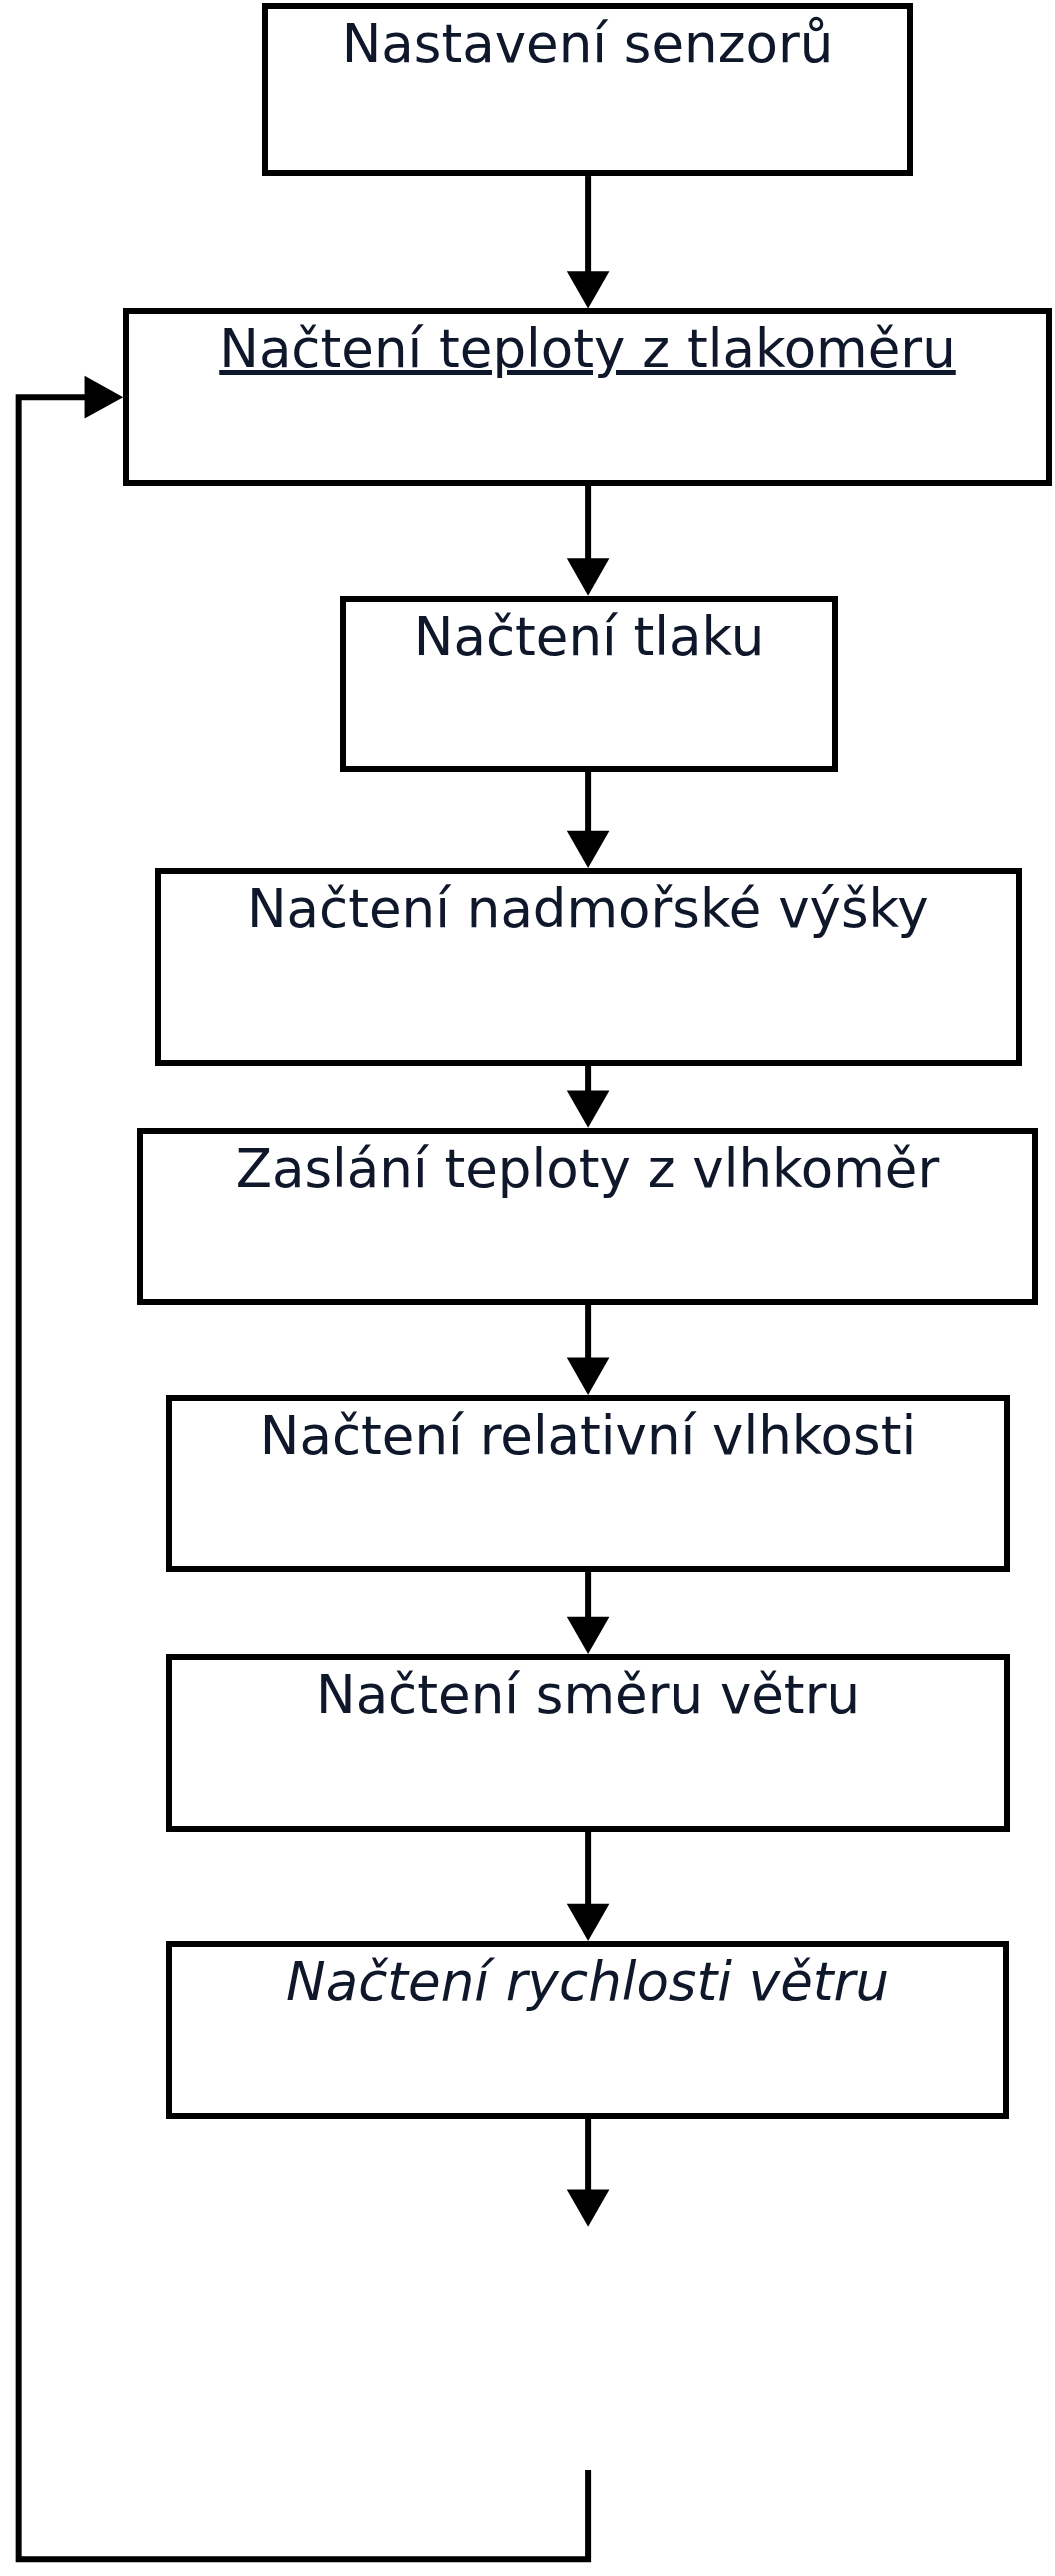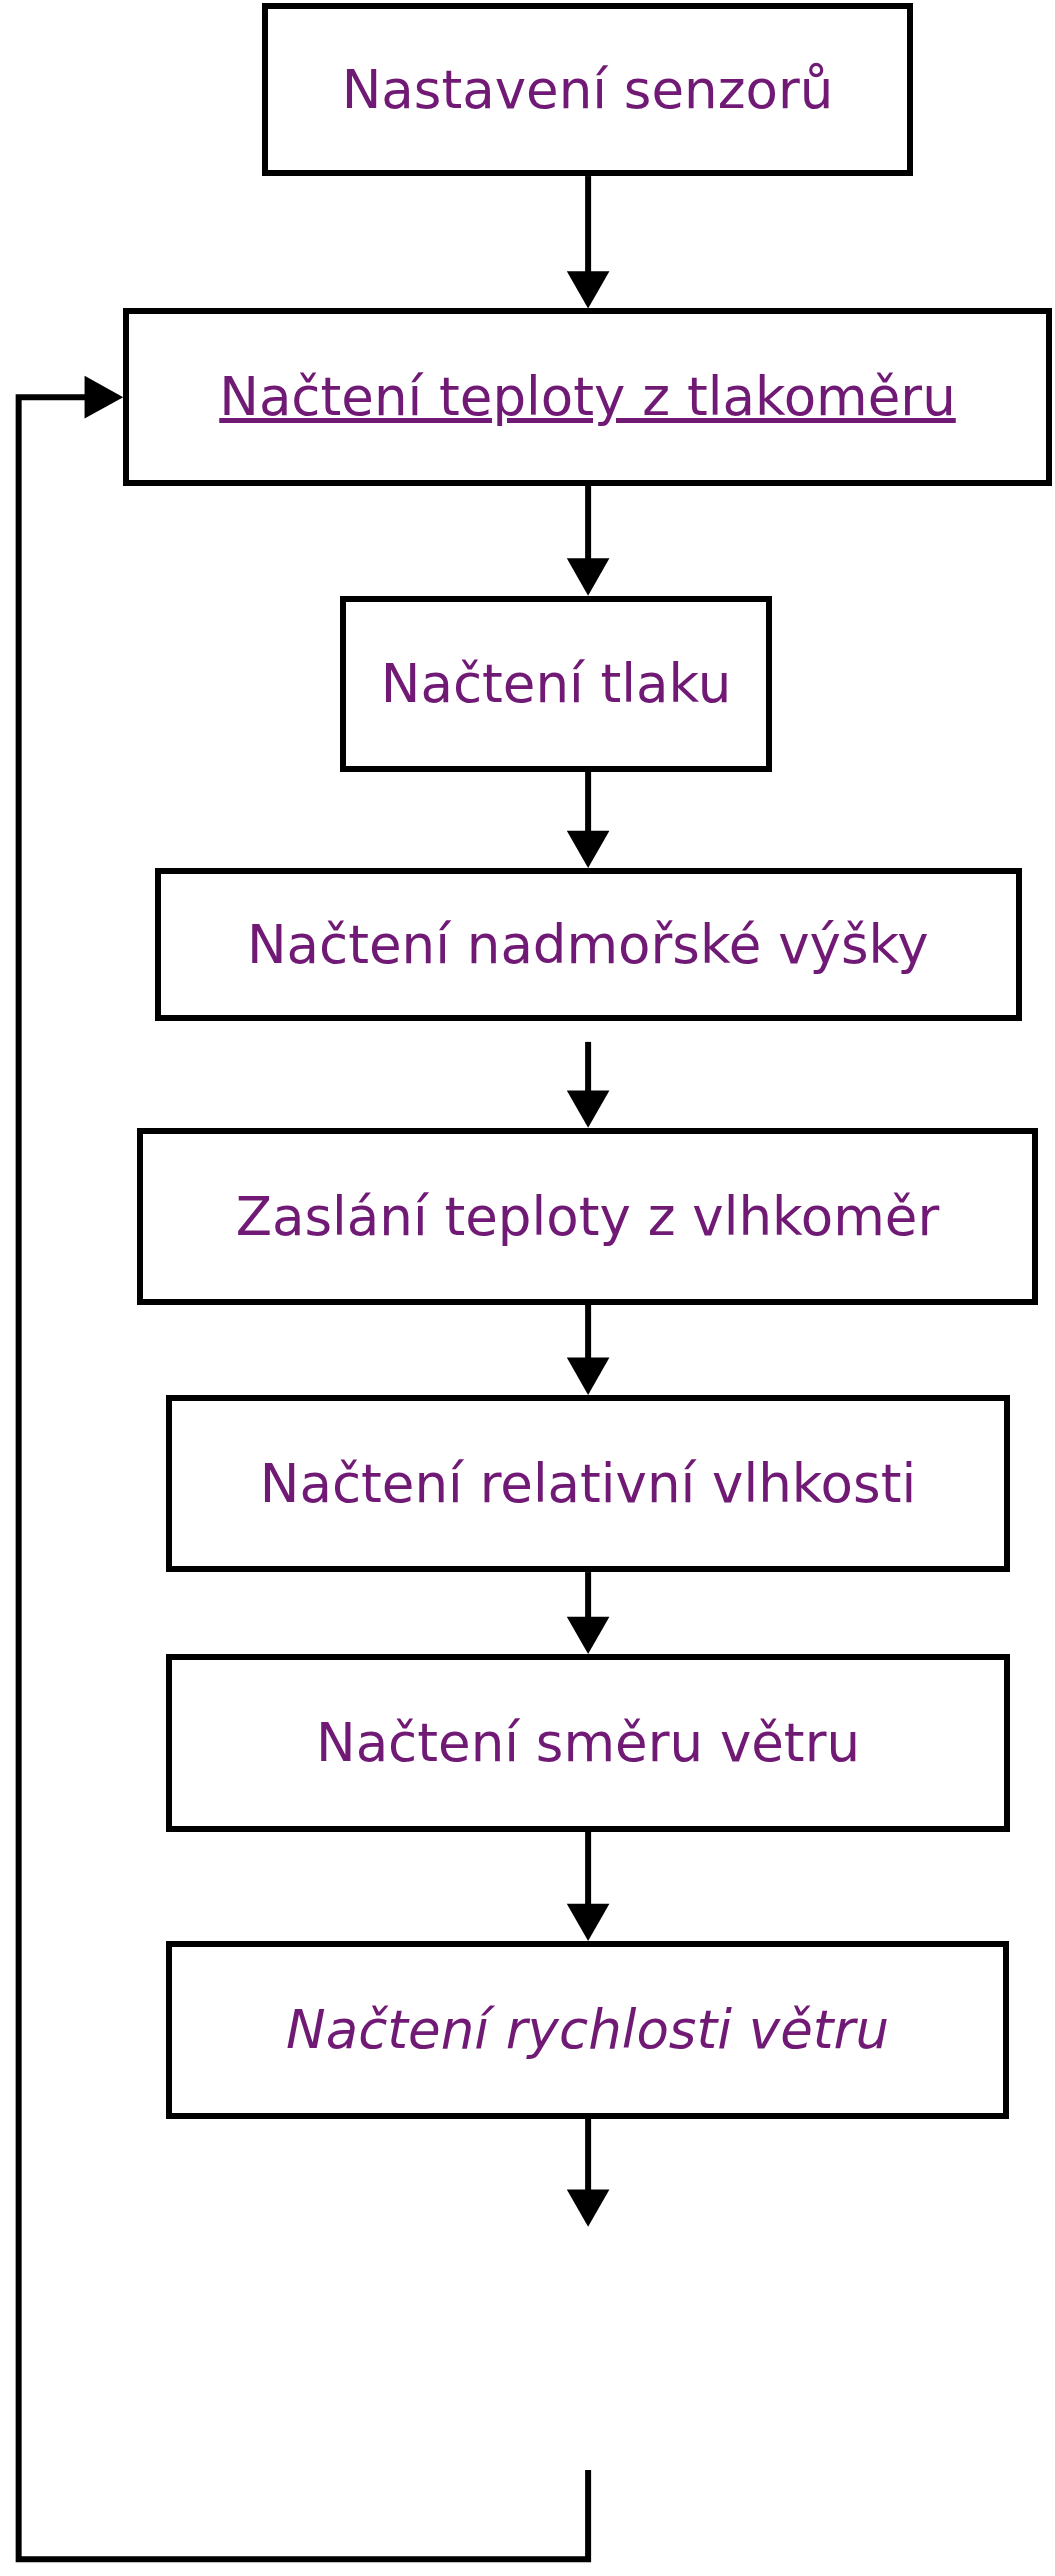--- a/index.html
+++ b/index.html
@@ -19,35 +19,34 @@
     position: absolute;
     left: 0;
     top: 0;
     z-index: 1;
   }
   .node {
     position: absolute;
     box-sizing: border-box;
     background: #ffffff;
     border: 6px solid #000000;
-    color: #701a75;
+    color: #0f172a;
     display: flex;
-    align-items: center;
     justify-content: center;
     text-align: center;
     font-size: 53px;
     line-height: 1.32;
     z-index: 2;
     padding: 0 9.3px;
   }
   
   .n1 { left: 262px;  top: 3.3px;    width: 651px;  height: 173px; }
   .n2 { left: 123px;  top: 308px;  width: 929px; height: 178px; text-decoration: underline; }
-  .n3 { left: 340px;  top: 596px;  width: 432px;  height: 176px; }
-  .n4 { left: 155px;  top: 868px; width: 867px; height: 153px; padding-left: 8px; }
+  .n3 { left: 340px;  top: 596px;  width: 498px;  height: 176px; }
+  .n4 { left: 155px;  top: 868px; width: 867px; height: 198px; padding-left: 8px; }
   .n5 { left: 137px;  top: 1128px; width: 901px; height: 177px; }
   .n6 { left: 166px;  top: 1395px; width: 844px; height: 177px; }
   .n7 { left: 166px;  top: 1654px; width: 844px; height: 178px; }
   .n8 { left: 166px;  top: 1941px; width: 843px; height: 178px; font-style: italic; }
   .n9 { left: 123px;  top: 2227px; width: 927px; height: 243px; }
 </style>
 </head>
 <body>
 
 <div class="canvas">

